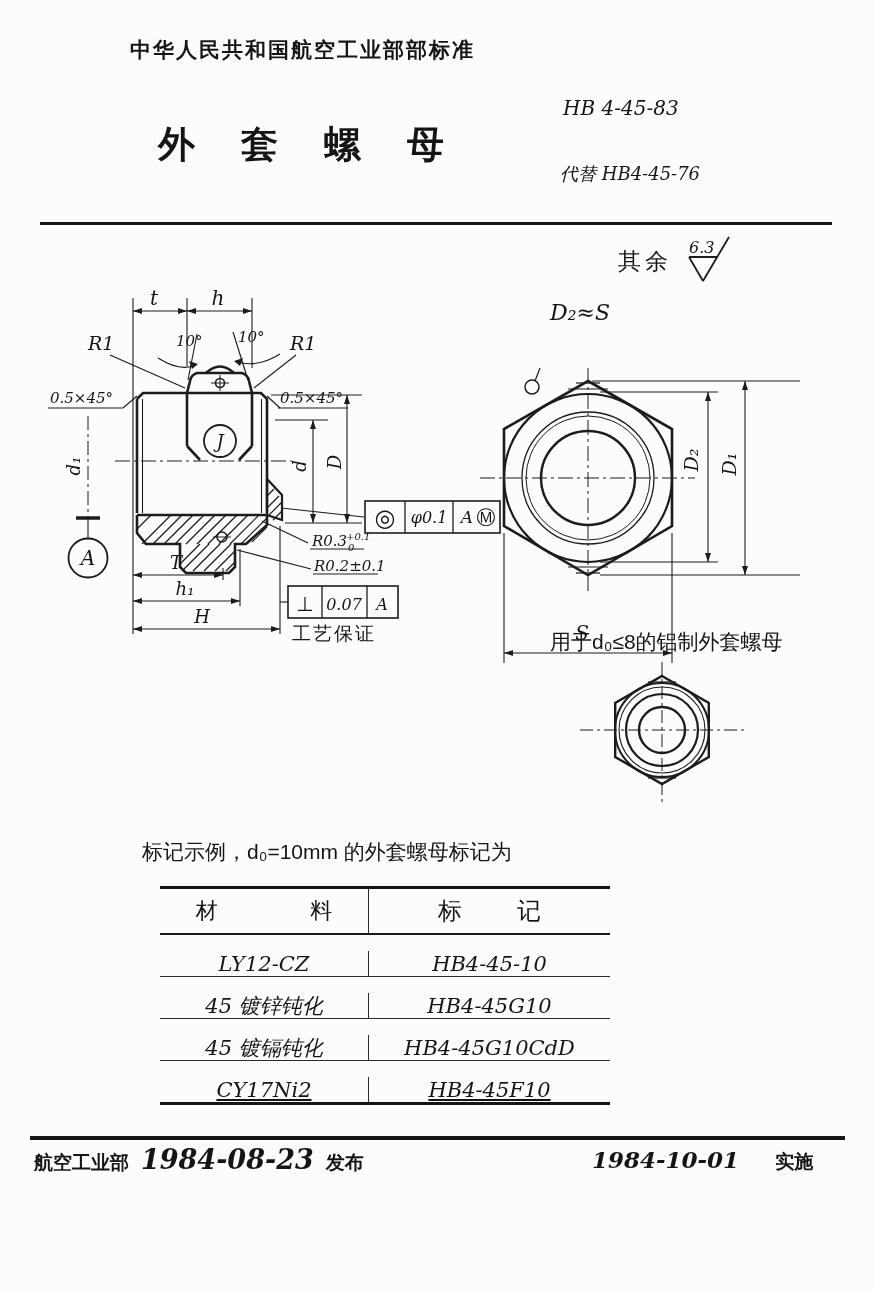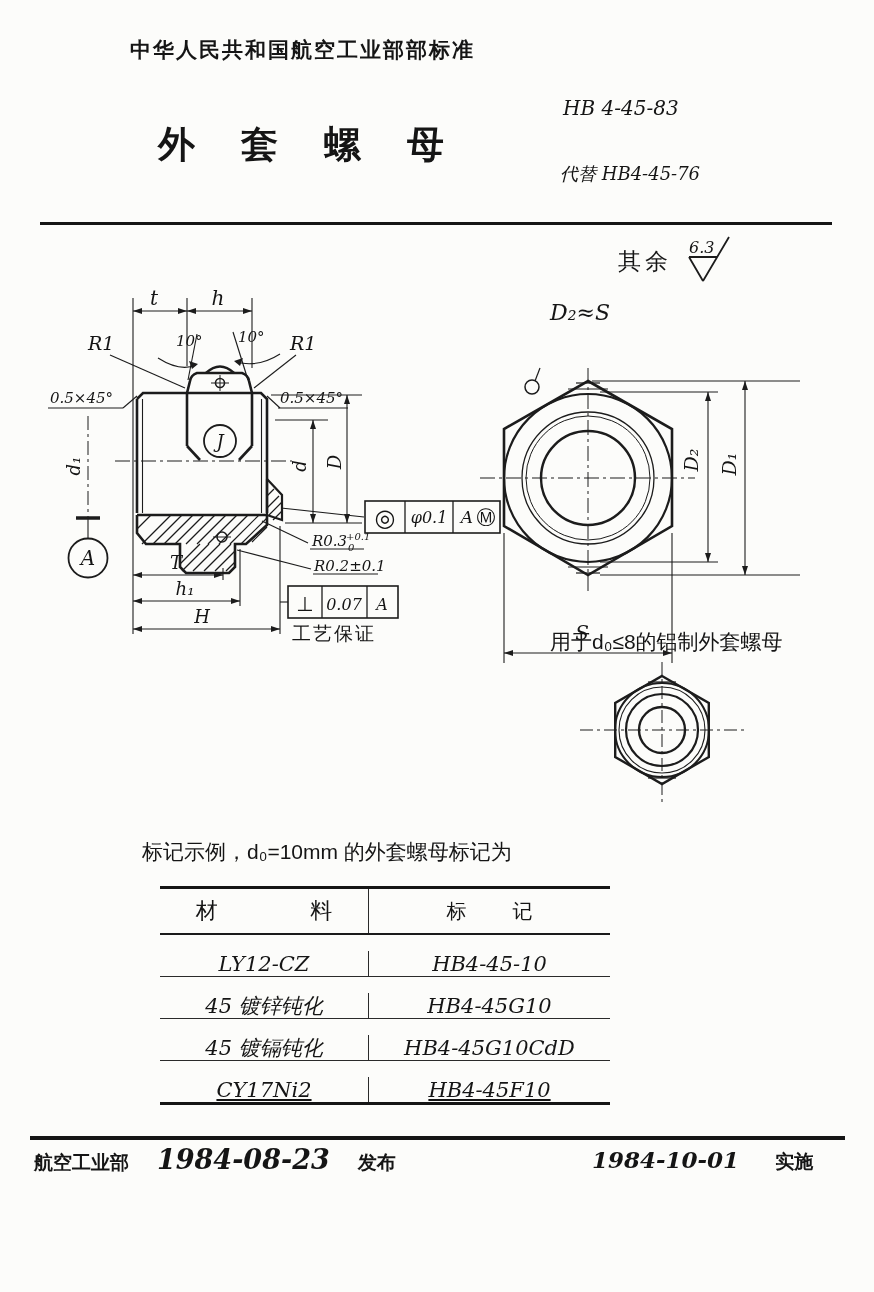--- a/index.html
+++ b/index.html
@@ -19,23 +19,23 @@
   
   #mat-table{left:160px;top:886px;width:450px;border-top:3px solid #151515;}
   .trow{display:flex;align-items:center;border-bottom:1.6px solid #2a2a2a;height:41px;}
   .trow.hdr{height:44px;border-bottom:2px solid #1a1a1a;}
   .trow:last-child{border-bottom:3px solid #151515;text-decoration:underline;}
   .c1{width:208px;border-right:1.6px solid #2a2a2a;text-align:center;align-self:stretch;
       display:flex;align-items:center;justify-content:center;}
   .c2{flex:1;text-align:center;}
   .cell-t{font-size:21px;}
   .hdr .sp1{letter-spacing:4.2em;margin-right:-4.2em;font-size:22px;}
-  .hdr .sp2{letter-spacing:2.3em;margin-right:-2.3em;font-size:20px;}
+  .hdr .sp2{letter-spacing:2.3em;margin-right:-2.3em;font-size:24px;}
   #rule-bot{left:30px;top:1136px;width:815px;height:4px;background:#151515;}
-  #footer-left{left:34px;top:1144px;display:flex;align-items:baseline;gap:28px;}
+  #footer-left{left:34px;top:1144px;display:flex;align-items:baseline;gap:12px;}
   #footer-right{left:592px;top:1146px;display:flex;align-items:baseline;gap:36px;}
   .f-print{font-size:19px;font-weight:bold;}
   .f-date{font-size:27px;font-family:"DejaVu Serif",serif;font-style:italic;font-weight:bold;}
   .f-date2{font-size:23px;font-family:"DejaVu Serif",serif;font-style:italic;font-weight:bold;}
   svg text{fill:#151515;}
   svg .dim{font-family:"DejaVu Serif",serif;font-style:italic;}
   svg line,svg path,svg polyline,svg circle,svg rect,svg polygon{stroke:#1c1c1c;fill:none;}
   svg .fil{fill:#1c1c1c;stroke:none;}
 </style>
 </head>

